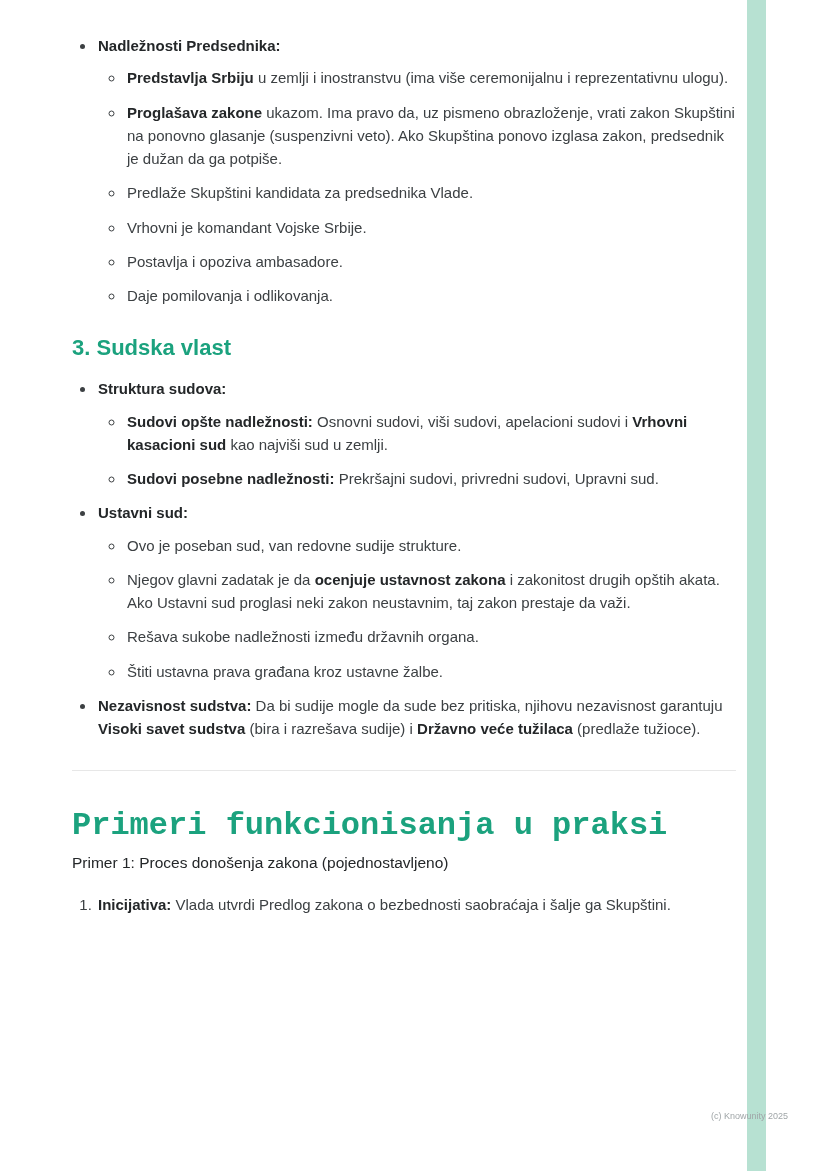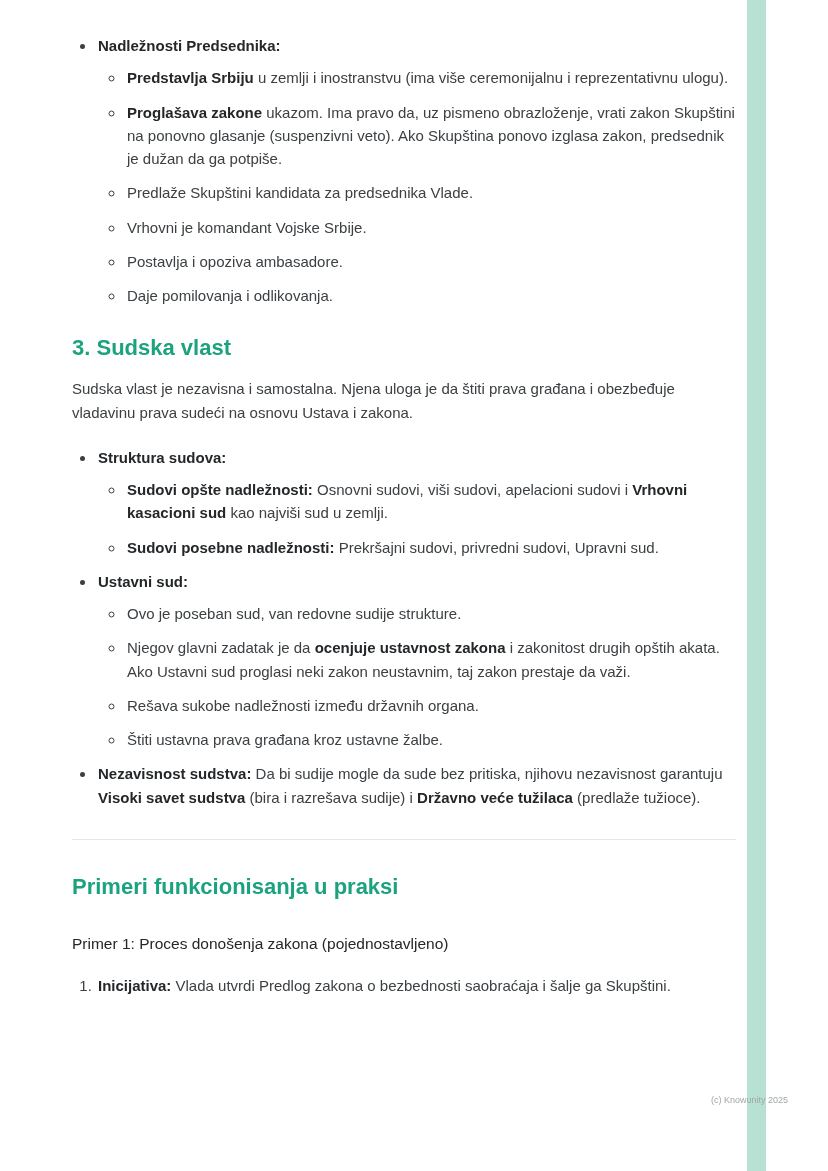--- a/index.html
+++ b/index.html
@@ -46,42 +46,43 @@
   li { padding-left: 2px; }
   strong { font-weight: 700; color: #242729; }
   .h3 {
     color: var(--accent, #1ba27e);
     font-size: 22px;
     font-weight: 700;
     margin: 24px 0 12px 0;
   }
   .h2 {
     color: var(--accent, #1ba27e);
-    font-size: 22px;
+    font-size: 32px;
     font-weight: 700;
-    margin: 30px 0 28px 0;
+    margin: 30px 0 0 0;
+    font-family: Liberation Mono, monospace;
   }
   .para { margin: 0 0 22px 0; }
   .bold-title {
     font-weight: 400;
     color: #242729;
     font-size: 15.5px;
     margin: 0 0 18px 0;
   }
   .divider {
     border: none;
     border-top: 1px solid var(--divider, #e7e7e7);
     margin: 30px 0 0 0;
   }
   ol.olist { margin: 0; padding-left: 24px; }
   ol.olist > li { margin-bottom: 10px; }
   .copyright {
     position: absolute;
     right: 40px;
-    bottom: 66px;
+    bottom: 50px;
     font-size: 9px;
     color: var(--muted, #a0a6a8);
     z-index: 2;
   }
 </style>
 </head>
 <body>
 
 <div class="page">
 
@@ -95,21 +96,20 @@
             <li><strong>Proglašava zakone</strong><span> ukazom. Ima pravo da, uz pismeno obrazloženje, vrati zakon Skupštini na ponovno glasanje (suspenzivni veto). Ako Skupština ponovo izglasa zakon, predsednik je dužan da ga potpiše.</span></li>
             <li><span>Predlaže Skupštini kandidata za predsednika Vlade.</span></li>
             <li><span>Vrhovni je komandant Vojske Srbije.</span></li>
             <li><span>Postavlja i opoziva ambasadore.</span></li>
             <li><span>Daje pomilovanja i odlikovanja.</span></li>
           </ul></li>
       </ul>
 
     <h3 class="h3">3. Sudska vlast</h3>
 
-    <p class="para">Sudska vlast je nezavisna i samostalna. Njena uloga je da štiti prava građana i obezbeđuje vladavinu prava sudeći na osnovu Ustava i zakona.</p>
 
     <ul class="list">
         <li><strong>Struktura sudova:</strong><ul class="sub-list">
             <li><strong>Sudovi opšte nadležnosti:</strong><span> Osnovni sudovi, viši sudovi, apelacioni sudovi i </span><strong>Vrhovni kasacioni sud</strong><span> kao najviši sud u zemlji.</span></li>
             <li><strong>Sudovi posebne nadležnosti:</strong><span> Prekršajni sudovi, privredni sudovi, Upravni sud.</span></li>
           </ul></li>
         <li><strong>Ustavni sud:</strong><ul class="sub-list">
             <li><span>Ovo je poseban sud, van redovne sudije strukture.</span></li>
             <li><span>Njegov glavni zadatak je da </span><strong>ocenjuje ustavnost zakona</strong><span> i zakonitost drugih opštih akata. Ako Ustavni sud proglasi neki zakon neustavnim, taj zakon prestaje da važi.</span></li>
             <li><span>Rešava sukobe nadležnosti između državnih organa.</span></li>

